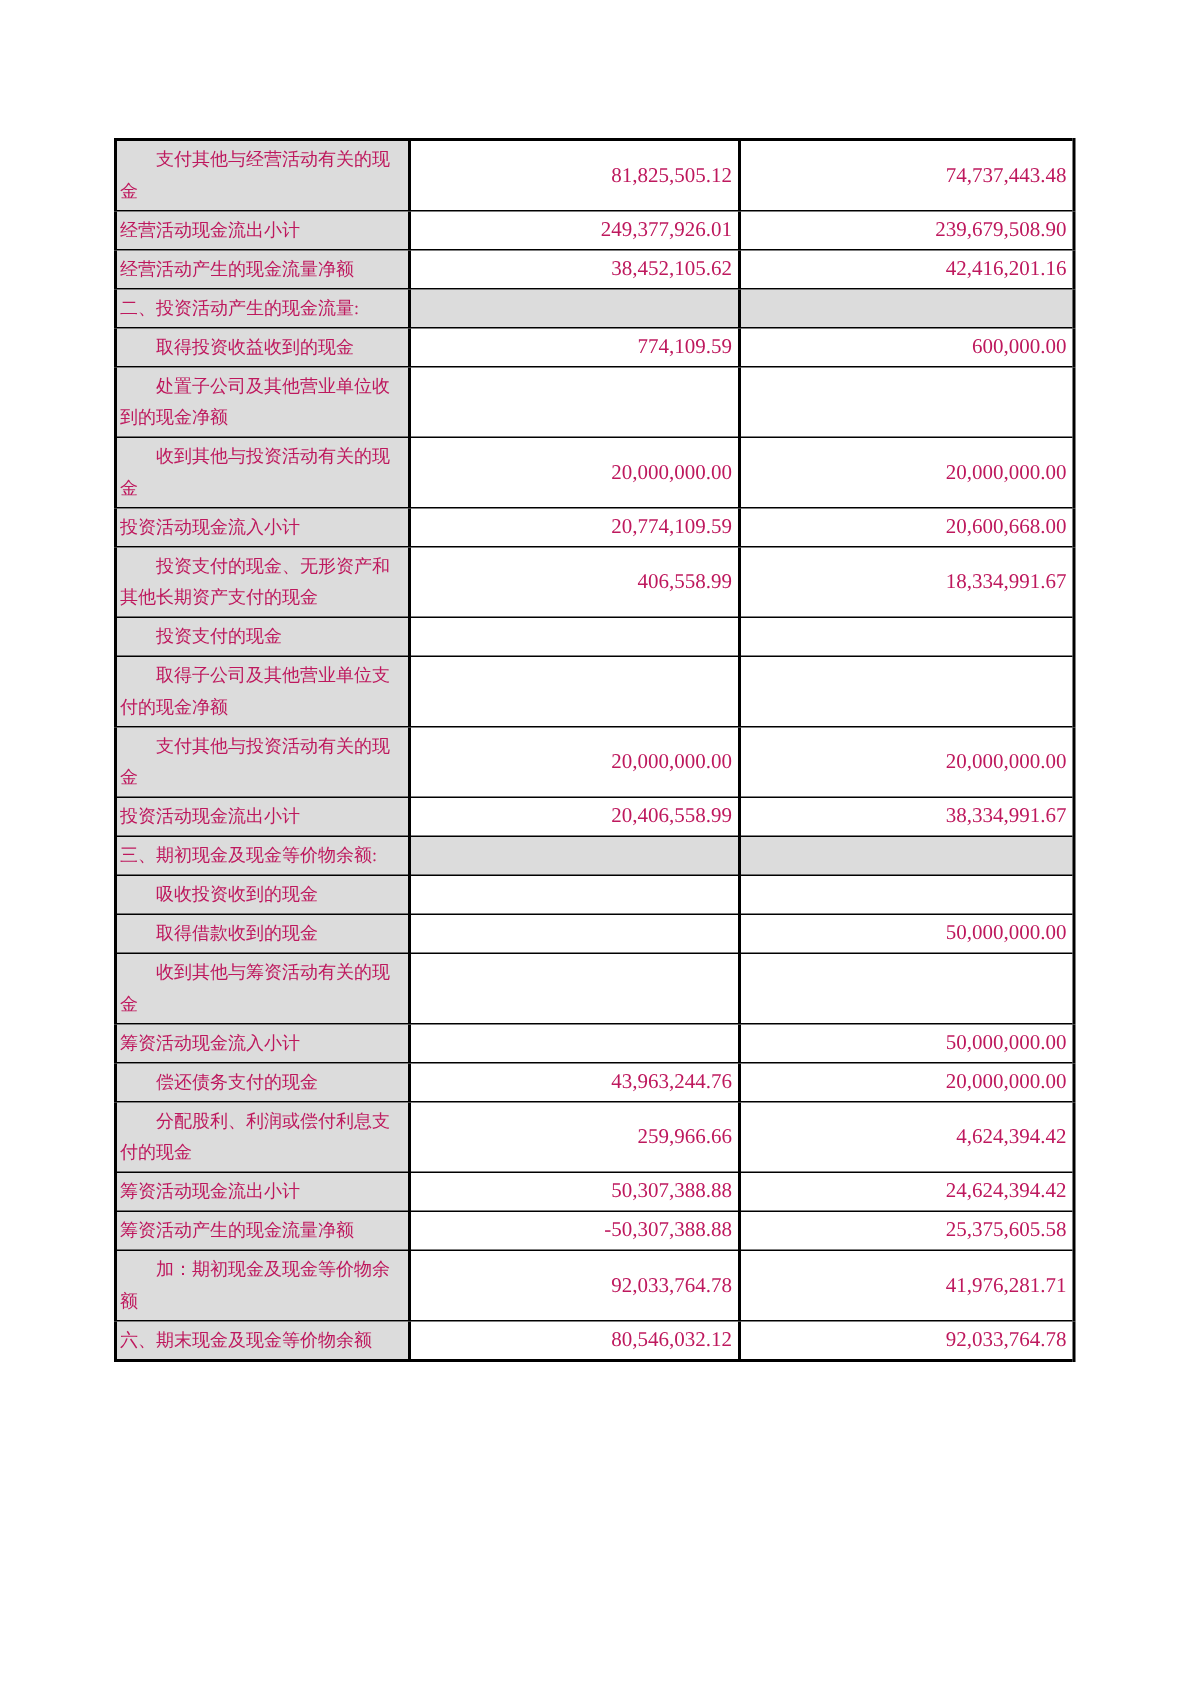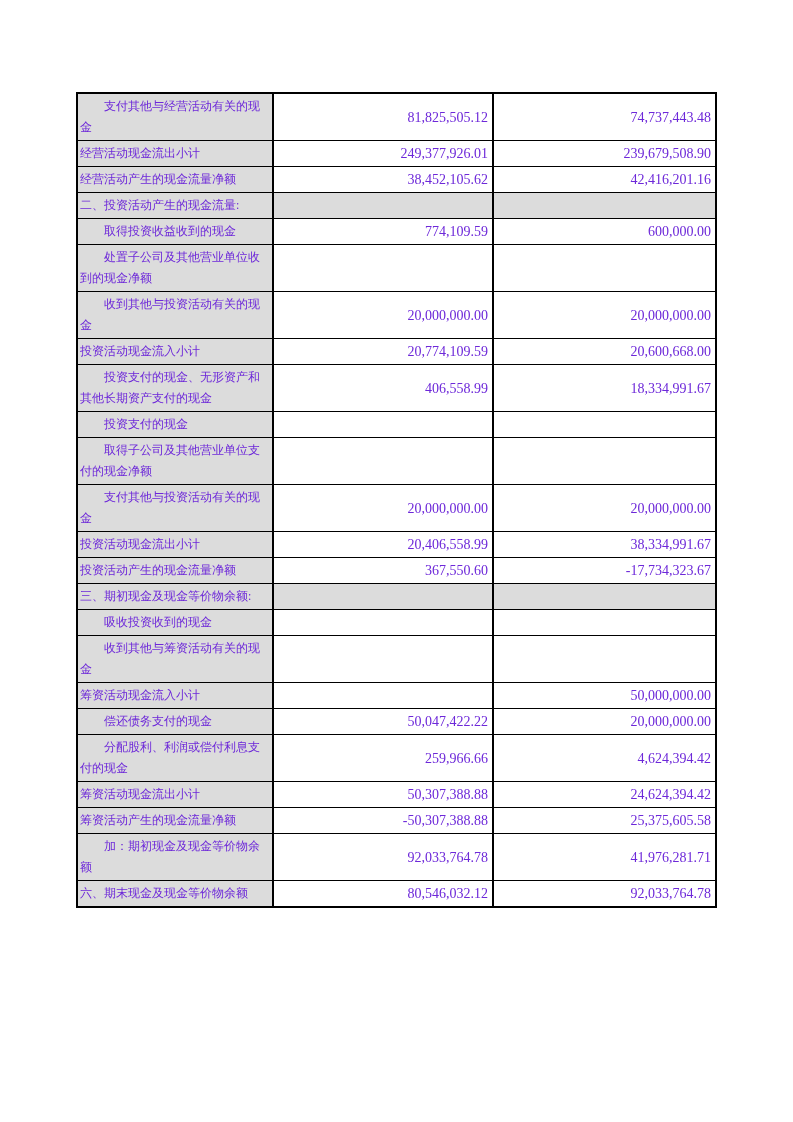--- a/index.html
+++ b/index.html
@@ -7,21 +7,21 @@
     padding: 0;
     background: #ffffff;
   }
   .page {
     position: relative;
     width: 768px;
     height: 1122px;
     background: #ffffff;
     overflow: hidden;
     font-family: "Liberation Serif", "DejaVu Serif", serif;
-    color: #6d28d9;
+    color: #be185d;
   }
   table.cashflow {
     position: absolute;
     left: 76px;
     top: 92px;
     width: 639px;
     border-collapse: collapse;
     table-layout: fixed;
     border: 2px solid #000000;
   }
@@ -125,48 +125,48 @@
         <tr>
           <td class="c-label indent">支付其他与投资活动有关的现金</td>
           <td class="c-val">20,000,000.00</td>
           <td class="c-val">20,000,000.00</td>
         </tr>
         <tr>
           <td class="c-label">投资活动现金流出小计</td>
           <td class="c-val">20,406,558.99</td>
           <td class="c-val">38,334,991.67</td>
         </tr>
-        <tr>
-          <td class="c-label">投资活动产生的现金流量净额</td>
-          <td class="c-val">367,550.60</td>
-          <td class="c-val">-17,734,323.67</td>
-        </tr>
         <tr class="section">
           <td class="c-label">三、期初现金及现金等价物余额:</td>
           <td class="c-val"></td>
           <td class="c-val"></td>
         </tr>
         <tr>
           <td class="c-label indent">吸收投资收到的现金</td>
           <td class="c-val"></td>
           <td class="c-val"></td>
+        </tr>
+        <tr>
+          <td class="c-label indent">取得借款收到的现金</td>
+          <td class="c-val"></td>
+          <td class="c-val">50,000,000.00</td>
         </tr>
         <tr>
           <td class="c-label indent">收到其他与筹资活动有关的现金</td>
           <td class="c-val"></td>
           <td class="c-val"></td>
         </tr>
         <tr>
           <td class="c-label">筹资活动现金流入小计</td>
           <td class="c-val"></td>
           <td class="c-val">50,000,000.00</td>
         </tr>
         <tr>
           <td class="c-label indent">偿还债务支付的现金</td>
-          <td class="c-val">50,047,422.22</td>
+          <td class="c-val">43,963,244.76</td>
           <td class="c-val">20,000,000.00</td>
         </tr>
         <tr>
           <td class="c-label indent">分配股利、利润或偿付利息支付的现金</td>
           <td class="c-val">259,966.66</td>
           <td class="c-val">4,624,394.42</td>
         </tr>
         <tr>
           <td class="c-label">筹资活动现金流出小计</td>
           <td class="c-val">50,307,388.88</td>

